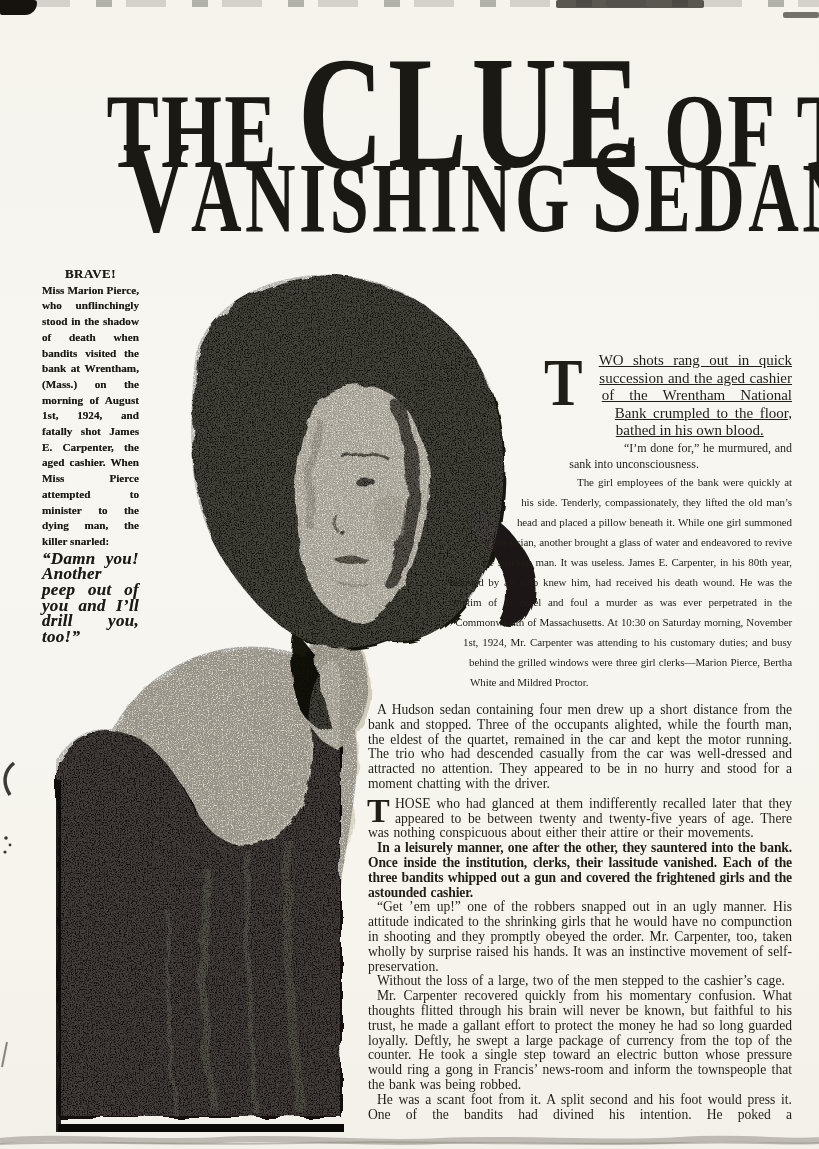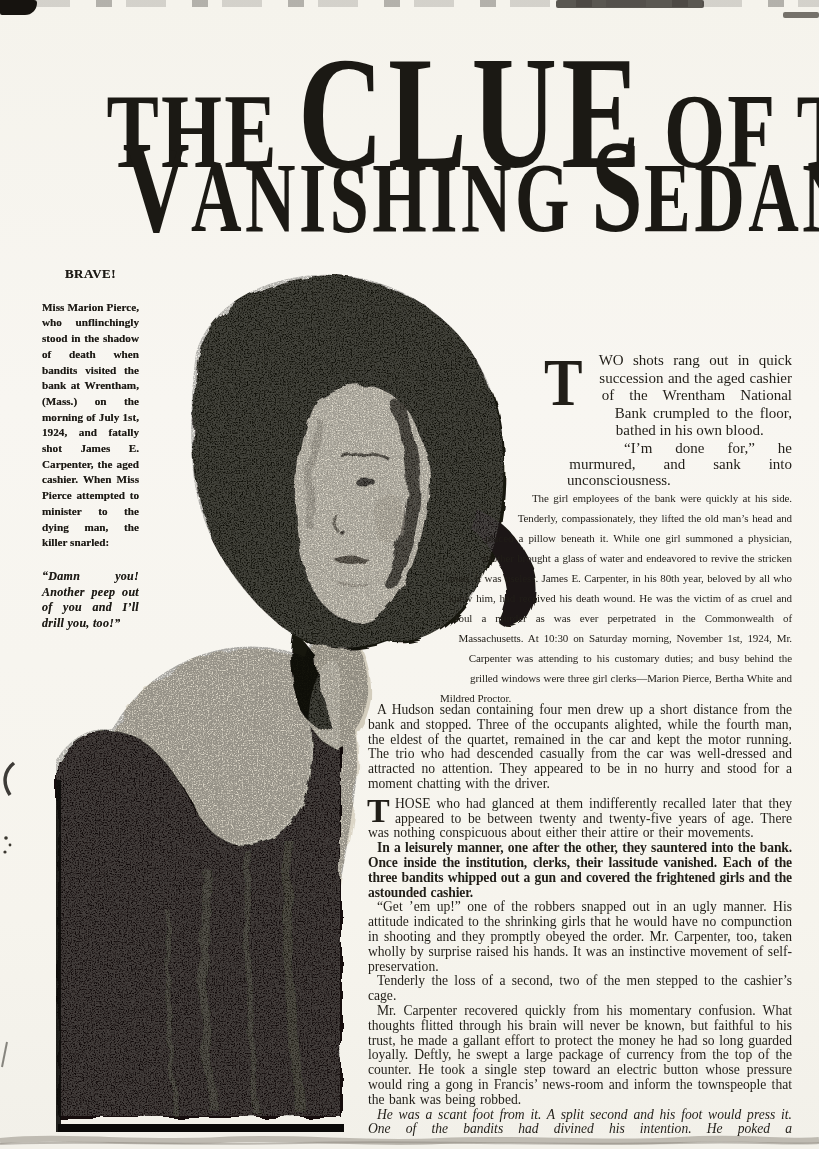--- a/index.html
+++ b/index.html
@@ -27,39 +27,39 @@
   .t2-lg{font-size:132px;letter-spacing:2px;}
   .wgap{display:inline-block;width:26px;}
   
   .byline{position:absolute;left:540px;top:242px;width:256px;text-align:center;color:#232019;}
   .by-label{font-style:italic;font-weight:700;font-size:27px;letter-spacing:1px;}
   .author1{margin-top:10px;font-size:19px;letter-spacing:7px;word-spacing:9px;white-space:nowrap;}
   .author2{margin-top:4px;font-size:19px;letter-spacing:7px;}
   
   .caption{position:absolute;left:42px;top:266px;width:97px;font-size:11.2px;line-height:15.7px;
            font-weight:700;text-align:justify;color:#1d1a15;text-shadow:0 0 .4px rgba(20,18,14,.55);}
-  .caption-head{text-align:center;font-size:13px;letter-spacing:.5px;margin-bottom:18px;}
-  .caption-quote{font-style:italic;font-size:12px;letter-spacing:.3px;margin-top:18px;}
+  .caption-head{text-align:center;font-size:13px;letter-spacing:.5px;margin-bottom:1px;}
+  .caption-quote{font-style:italic;font-size:17px;letter-spacing:.3px;margin-top:1px;}
   
   .bu{position:absolute;left:440px;top:352px;width:352px;text-align:justify;color:#211e18;}
   .bu .contour{float:left;width:180px;height:336px;
      shape-outside:polygon(0 0,158px 0,160px 52px,174px 56px,176px 90px,130px 98px,126px 128px,82px 136px,76px 164px,46px 172px,40px 204px,10px 214px,6px 254px,14px 260px,16px 294px,28px 304px,30px 336px,0 336px);}
   .bu p{margin:0;}
-  .p1{font-size:15px;line-height:17.5px;}
-  .p2{font-size:15px;line-height:16.2px;text-indent:8px;}
+  .p1{font-size:15px;line-height:17.5px;text-decoration:underline;}
+  .p2{font-size:12px;line-height:16.2px;text-indent:8px;}
   .p3{font-size:11px;line-height:20px;text-indent:10px;letter-spacing:-.1px;}
   .dropcap1{position:absolute;left:104px;top:3px;font-size:68px;line-height:.8;font-weight:700;transform:scaleX(.85);transform-origin:0 0;}
   .bl{position:absolute;left:368px;top:703px;width:424px;text-align:justify;
       font-size:13.6px;line-height:14.8px;color:#211e18;word-spacing:1px;}
   .bl p{margin:0;text-indent:9px;}
   .bl .p5{margin-top:5px;position:relative;text-indent:0;}
   .bl .p5 .spacer{float:left;width:27px;height:27px;}
   .dropcap2{position:absolute;left:-1px;top:0;font-size:34px;line-height:.85;font-weight:700;}
   .p6{font-weight:700;letter-spacing:-.15px;}
-  .p10{text-align-last:justify;font-style:italic;}
+  .p10{text-align-last:justify;}
   
   .photo{position:absolute;left:46px;top:268px;width:500px;height:868px;}
 </style>
 </head>
 <body>
 
 <div class="page">
 
   <div class="scan-top"></div>
   <div class="scan-top-dark"></div>
@@ -125,38 +125,38 @@
 
     <rect x="0" y="0" width="500" height="868" filter="url(#speckDark)" clip-path="url(#cpAll)" opacity=".32"></rect>
     <rect x="0" y="0" width="500" height="868" filter="url(#speckWhite)" clip-path="url(#cpBody)" opacity=".22"></rect>
 
     <rect x="10" y="512" width="5" height="352" fill="#0c0b09" opacity=".9"></rect>
     <rect x="12" y="856" width="286" height="8" fill="#0a0908"></rect>
   </svg>
 
   <div class="caption">
     <div class="caption-head">BRAVE!</div>
-    <div class="caption-body">Miss Marion Pierce, who unflinchingly stood in the shadow of death when bandits visited the bank at Wrentham, (Mass.) on the morning of July 1st, 1924, and fatally shot James E. Carpenter, the aged cashier. When Miss Pierce attempted to minister to the dying man, the killer snarled:</div>
+    <div class="caption-body">Miss Marion Pierce, who unflinchingly stood in the shadow of death when bandits visited the bank at Wrentham, (Mass.) on the morning of August 1st, 1924, and fatally shot James E. Carpenter, the aged cashier. When Miss Pierce attempted to minister to the dying man, the killer snarled:</div>
     <div class="caption-quote">“Damn you! Another peep out of you and I’ll drill you, too!”</div>
   </div>
 
   <div class="bu">
     <div class="contour"></div>
     <span class="dropcap1">T</span>
     <p class="p1">WO shots rang out in quick succession and the aged cashier of the Wrentham National Bank crumpled to the floor, bathed in his own blood.</p>
     <p class="p2">“I’m done for,” he murmured, and sank into unconsciousness.</p>
     <p class="p3">The girl employees of the bank were quickly at his side. Tenderly, compassionately, they lifted the old man’s head and placed a pillow beneath it. While one girl summoned a physician, another brought a glass of water and endeavored to revive the stricken man. It was useless. James E. Carpenter, in his 80th year, beloved by all who knew him, had received his death wound. He was the victim of as cruel and foul a murder as was ever perpetrated in the Commonwealth of Massachusetts. At 10:30 on Saturday morning, November 1st, 1924, Mr. Carpenter was attending to his customary duties; and busy behind the grilled windows were three girl clerks—Marion Pierce, Bertha White and Mildred Proctor.</p>
   </div>
 
   <div class="bl">
     <p class="p4">A Hudson sedan containing four men drew up a short distance from the bank and stopped. Three of the occupants alighted, while the fourth man, the eldest of the quartet, remained in the car and kept the motor running. The trio who had descended casually from the car was well-dressed and attracted no attention. They appeared to be in no hurry and stood for a moment chatting with the driver.</p>
     <p class="p5"><span class="spacer"></span><span class="dropcap2">T</span><span>HOSE who had glanced at them indifferently recalled later that they appeared to be between twenty and twenty-five years of age. There was nothing conspicuous about either their attire or their movements.</span></p>
     <p class="p6">In a leisurely manner, one after the other, they sauntered into the bank. Once inside the institution, clerks, their lassitude vanished. Each of the three bandits whipped out a gun and covered the frightened girls and the astounded cashier.</p>
     <p class="p7">“Get ’em up!” one of the robbers snapped out in an ugly manner. His attitude indicated to the shrinking girls that he would have no compunction in shooting and they promptly obeyed the order. Mr. Carpenter, too, taken wholly by surprise raised his hands. It was an instinctive movement of self-preservation.</p>
-    <p class="p8">Tenderly the loss of a second, two of the men stepped to the cashier’s cage.</p>
+    <p class="p8">Without the loss of a large, two of the men stepped to the cashier’s cage.</p>
     <p class="p9">Mr. Carpenter recovered quickly from his momentary confusion. What thoughts flitted through his brain will never be known, but faithful to his trust, he made a gallant effort to protect the money he had so long guarded loyally. Deftly, he swept a large package of currency from the top of the counter. He took a single step toward an electric button whose pressure would ring a gong in Francis’ news-room and inform the townspeople that the bank was being robbed.</p>
     <p class="p10">He was a scant foot from it. A split second and his foot would press it. One of the bandits had divined his intention. He poked a</p>
   </div>
 
   <svg class="ink1" width="18" height="38" viewBox="0 0 18 38">
       <path d="M14,3 C4,11 2,23 10,35" stroke="#1c1a16" stroke-width="3.5" fill="none" opacity=".85"></path>
     </svg>
   <svg class="ink2" width="12" height="22" viewBox="0 0 12 22">
       <circle cx="4" cy="4" r="1.8" fill="#3a372f"></circle>
       <circle cx="8" cy="11" r="1.4" fill="#3a372f"></circle>

